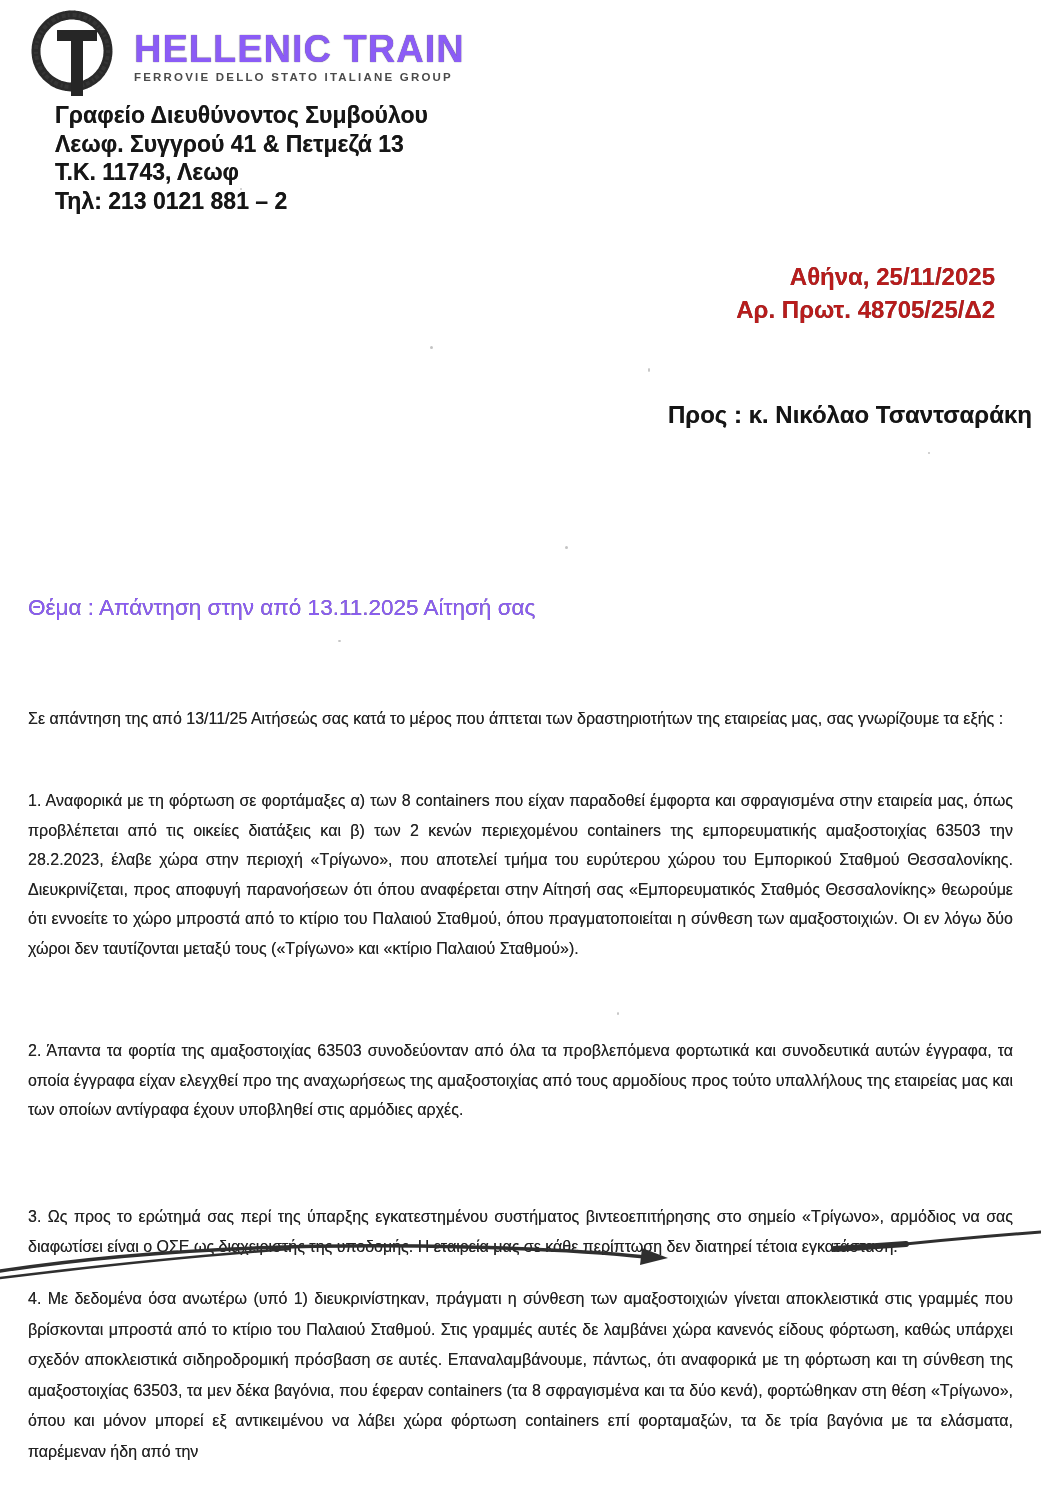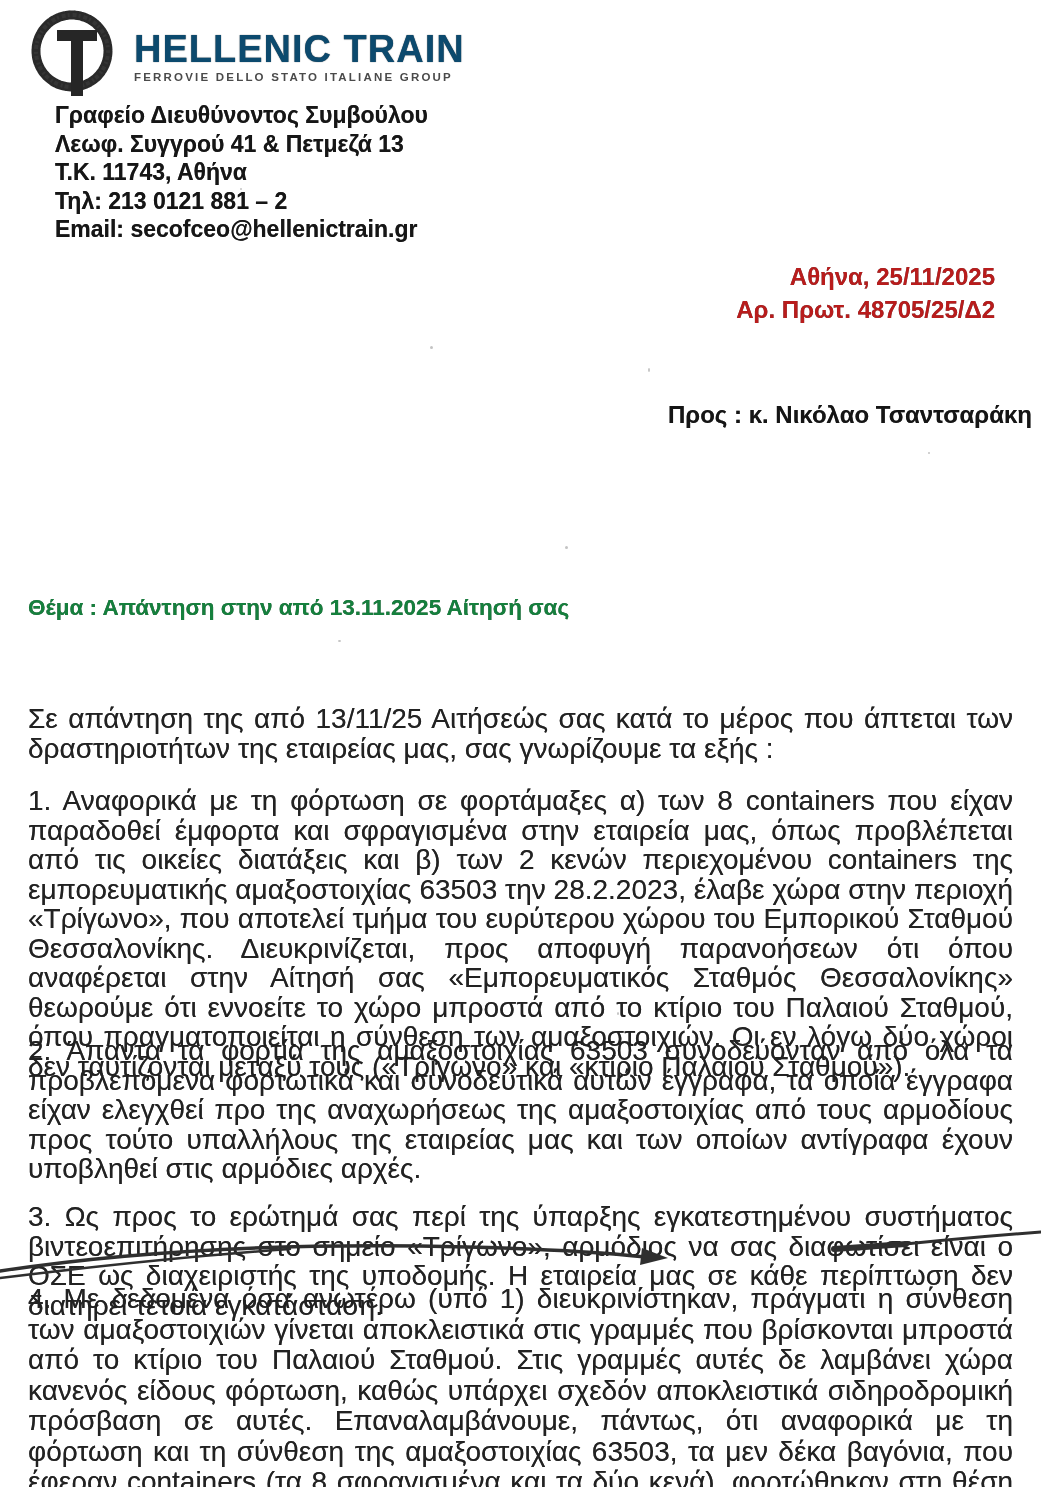--- a/index.html
+++ b/index.html
@@ -24,21 +24,21 @@
     top: 6px;
     display: flex;
     align-items: flex-start;
   }
   .logo-mark { display: block; }
   .wordmark-block { margin-left: 14px; margin-top: 24px; }
   .wordmark {
     font-size: 38px;
     font-weight: bold;
     letter-spacing: 1px;
-    color: #0c4a6e;
+    color: #8b5cf6;
     line-height: 1;
     text-shadow: 0 0 1px rgba(30,30,30,.85);
     filter: blur(.4px);
   }
   .tagline {
     margin-top: 3px;
     font-size: 11.5px;
     font-weight: bold;
     letter-spacing: 2.2px;
     color: #4a4a4a;
@@ -80,33 +80,33 @@
     color: #151515;
     text-shadow: 0 0 .5px rgba(20,20,20,.65);
     filter: blur(.25px);
     white-space: nowrap;
   }
   .subject {
     position: absolute;
     left: 28px;
     top: 595px;
     font-size: 22.5px;
-    font-weight: bold;
-    color: #15803d;
+    font-weight: normal;
+    color: #8b5cf6;
     text-shadow: 0 0 .5px rgba(20,20,20,.7);
     filter: blur(.25px);
     white-space: nowrap;
   }
   
   .body-text {
     position: absolute;
     left: 28px;
     width: 985px;
     margin: 0;
-    font-size: 28px;
+    font-size: 16px;
     line-height: 29.5px;
     text-align: justify;
     color: #222;
     text-shadow: 0 0 .5px rgba(30,30,30,.65);
     filter: blur(.25px);
   }
   .intro { top: 704px; }
   .p1 { top: 786px; }
   .p2 { top: 1036px; }
   .p3 { top: 1202px; }
@@ -148,23 +148,22 @@
     </svg>
     <div class="wordmark-block">
       <div class="wordmark">HELLENIC TRAIN</div>
       <div class="tagline">FERROVIE DELLO STATO ITALIANE GROUP</div>
     </div>
   </div>
 
   <div class="sender">
     <div>Γραφείο Διευθύνοντος Συμβούλου</div>
     <div>Λεωφ. Συγγρού 41 &amp; Πετμεζά 13</div>
-    <div>Τ.Κ. 11743, Αθήνα</div>
+    <div>Τ.Κ. 11743, Λεωφ</div>
     <div>Τηλ: 213 0121 881 – 2</div>
-    <div>Email: secofceo@hellenictrain.gr</div>
   </div>
 
   <div class="dateblock">
     <div>Αθήνα, 25/11/2025</div>
     <div>Αρ. Πρωτ. 48705/25/Δ2</div>
   </div>
 
   <div class="recipient">Προς : κ. Νικόλαο Τσαντσαράκη</div>
 
   <div class="subject">Θέμα : Απάντηση στην από 13.11.2025 Αίτησή σας</div>

